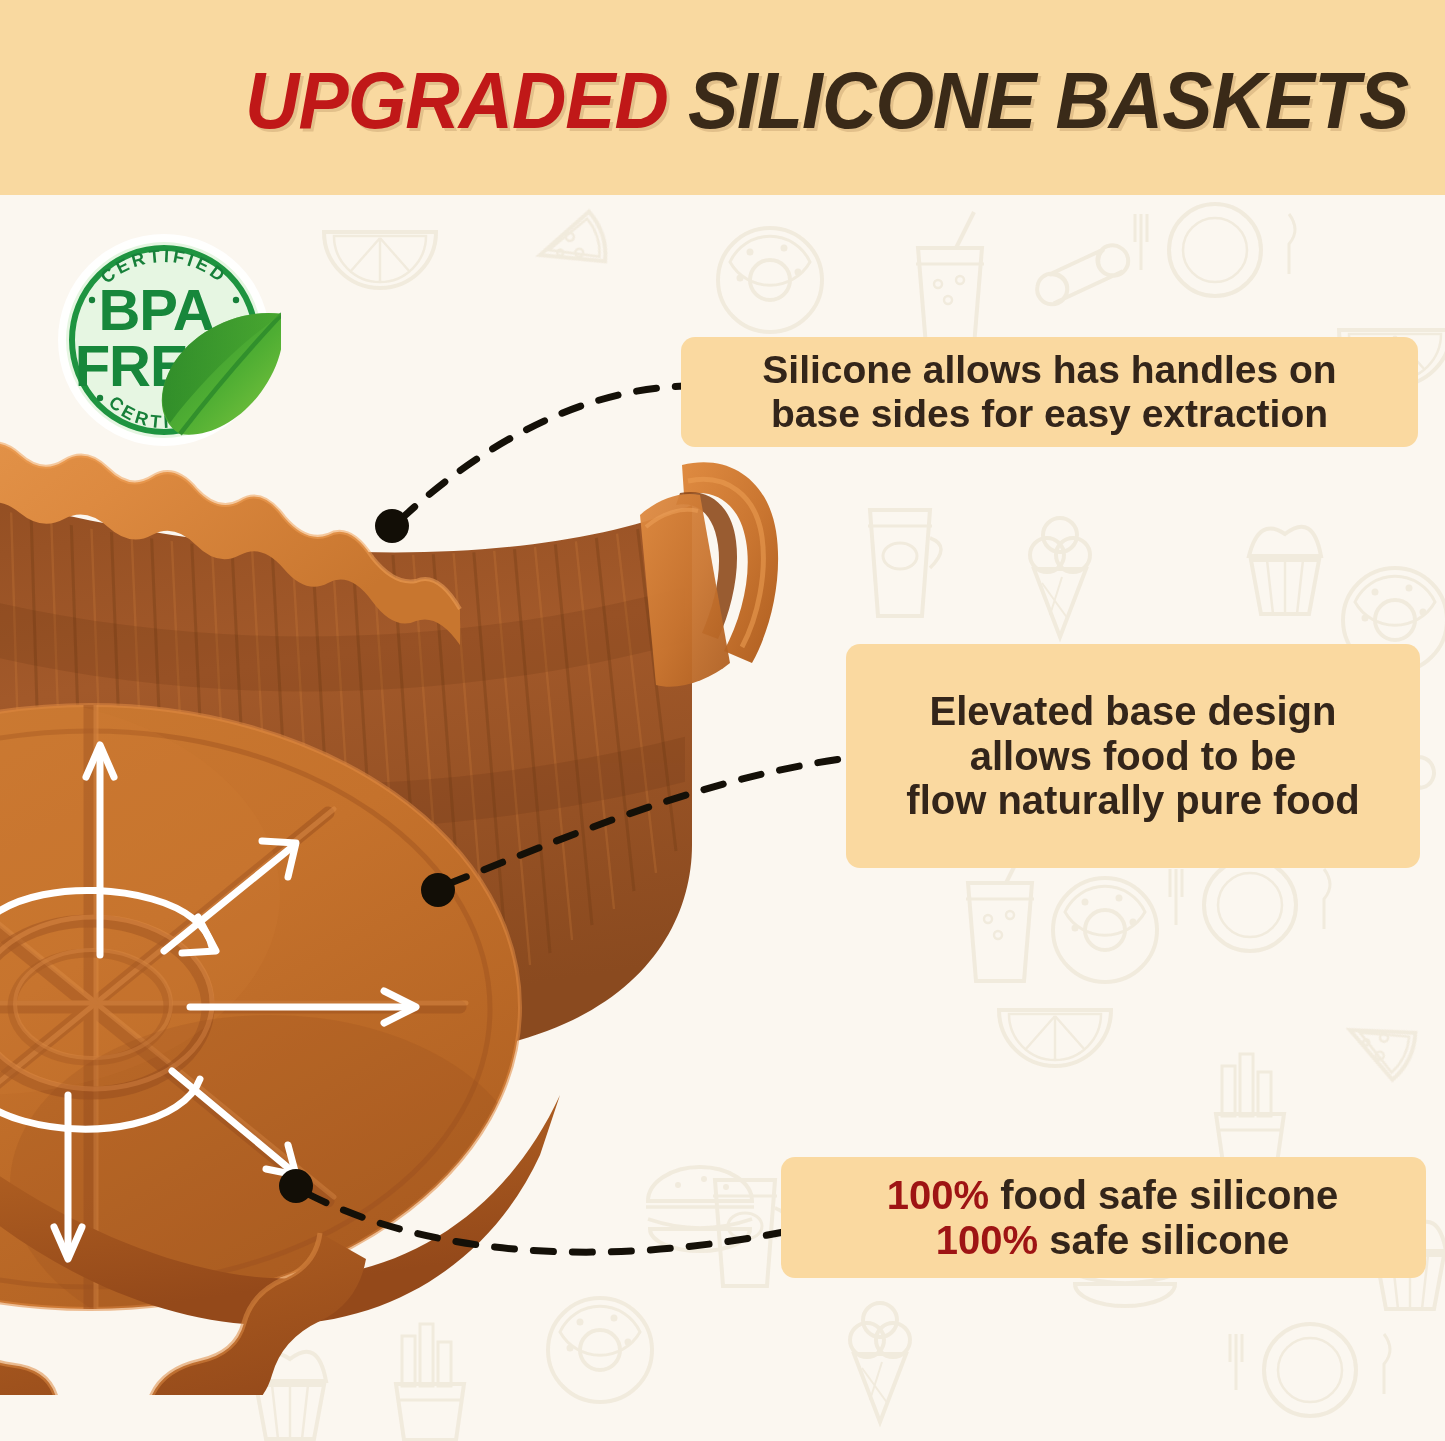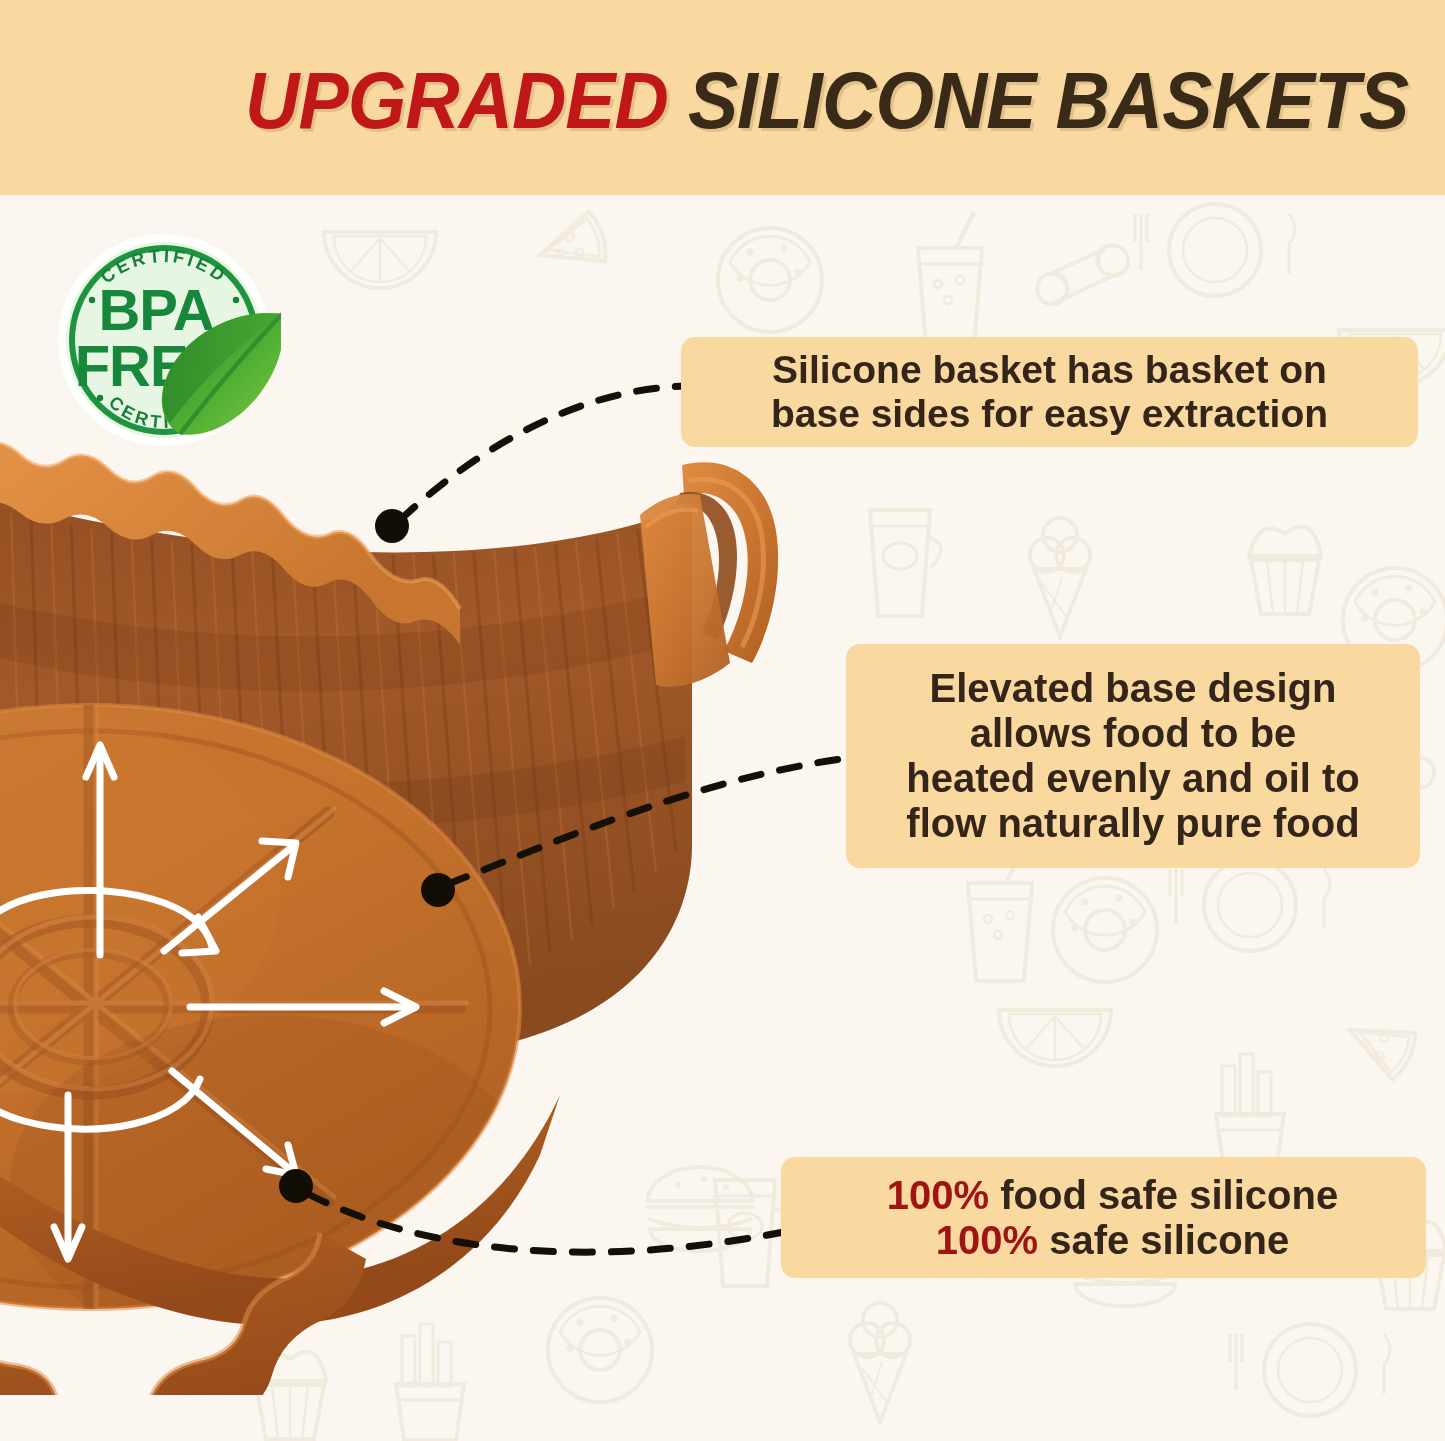--- a/index.html
+++ b/index.html
@@ -452,30 +452,29 @@
       <path d="M236,86 C196,80 142,102 122,146 C110,172 116,196 134,206
                C172,212 216,178 232,132 C238,114 239,98 236,86 Z" fill="url(#gLeaf)"></path>
       <path d="M236,86 C206,118 168,162 134,206" fill="none" stroke="#2D8B2B" stroke-width="4.5" opacity="0.85"></path>
       <path d="M236,86 C196,80 142,102 122,146 C114,165 115,183 124,195
                C150,160 190,118 236,86 Z" fill="url(#gLeafDark)" opacity="0.55"></path>
     </g>
   </svg>
 
   <div id="callout-1" class="callout">
     <div>
-      <div>Silicone basket has basket on</div>
+      <div>Silicone allows has handles on</div>
       <div>base sides for easy extraction</div>
     </div>
   </div>
 
   <div id="callout-2" class="callout">
     <div>
       <div>Elevated base design</div>
       <div>allows food to be</div>
-      <div>heated evenly and oil to</div>
       <div>flow naturally pure food</div>
     </div>
   </div>
 
   <div id="callout-3" class="callout">
     <div>
       <div>
         <span class="redpct">100%</span><span> food safe silicone</span>
       </div>
       <div>

